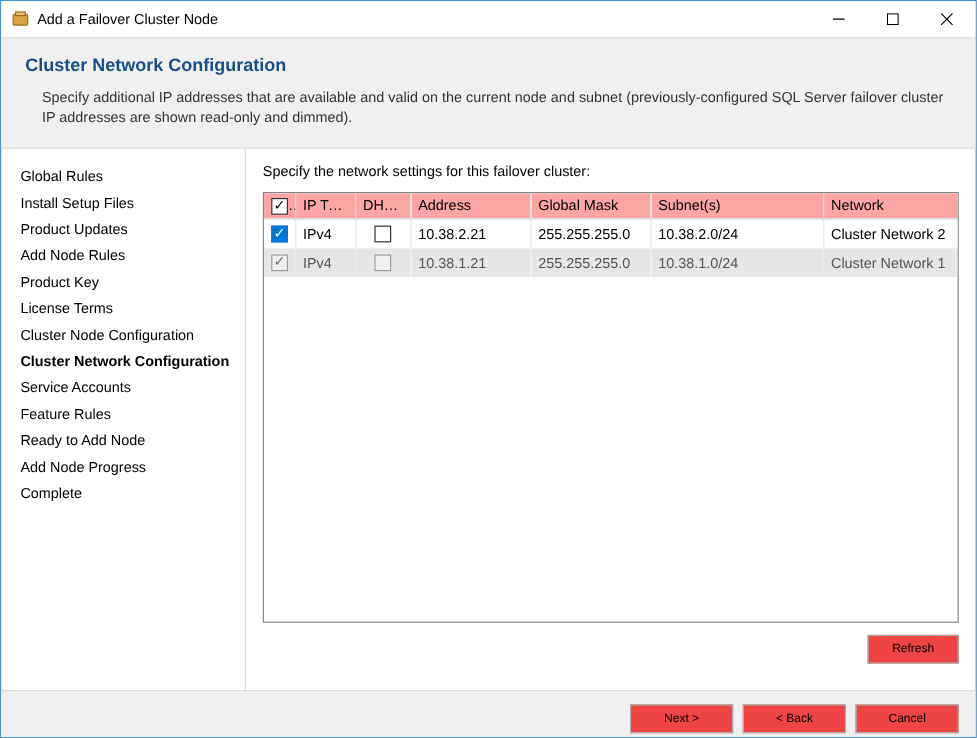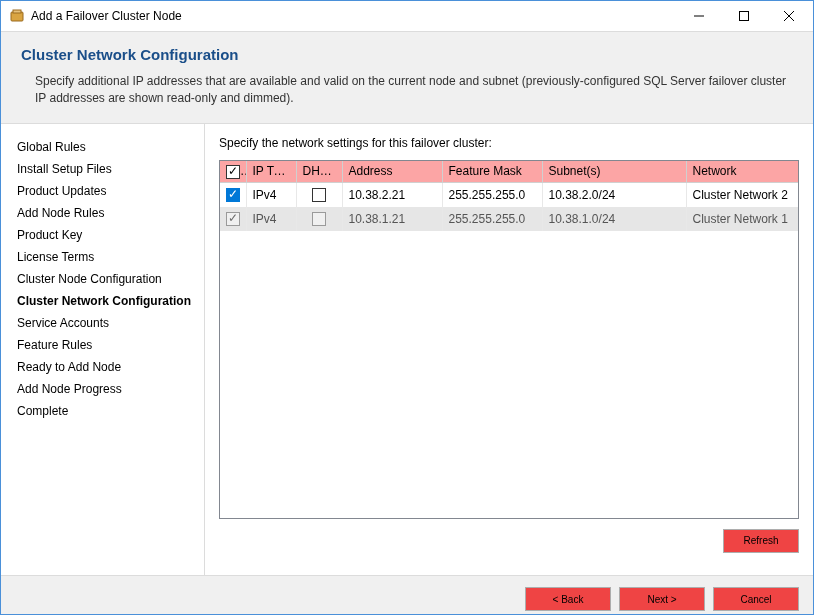--- a/index.html
+++ b/index.html
@@ -239,21 +239,21 @@
             <col class="col-mask">
             <col class="col-subnets">
             <col class="col-net">
         </colgroup>
         <thead>
           <tr>
             <th class="cell-center"><span class="chk checked"></span></th>
             <th>IP Ty…</th>
             <th>DHCP</th>
             <th>Address</th>
-            <th>Feature Mask</th>
+            <th>Global Mask</th>
             <th>Subnet(s)</th>
             <th>Network</th>
           </tr>
         </thead>
         <tbody id="grid-body">
             <tr class="row-active">
               <td class="cell-center"><span class="chk checked blue"></span></td>
               <td>IPv4</td>
               <td class="cell-center"><span class="chk"></span></td>
               <td>10.38.2.21</td>
@@ -273,16 +273,16 @@
           </tbody>
       </table>
     </div>
     <div class="below-grid">
       <button class="btn">Refresh</button>
     </div>
   </div>
 </div>
 
 <div class="footer">
+  <button class="btn">Next &gt;</button>
   <button class="btn">&lt; Back</button>
-  <button class="btn">Next &gt;</button>
   <button class="btn">Cancel</button>
 </div>
 
 </body></html>

